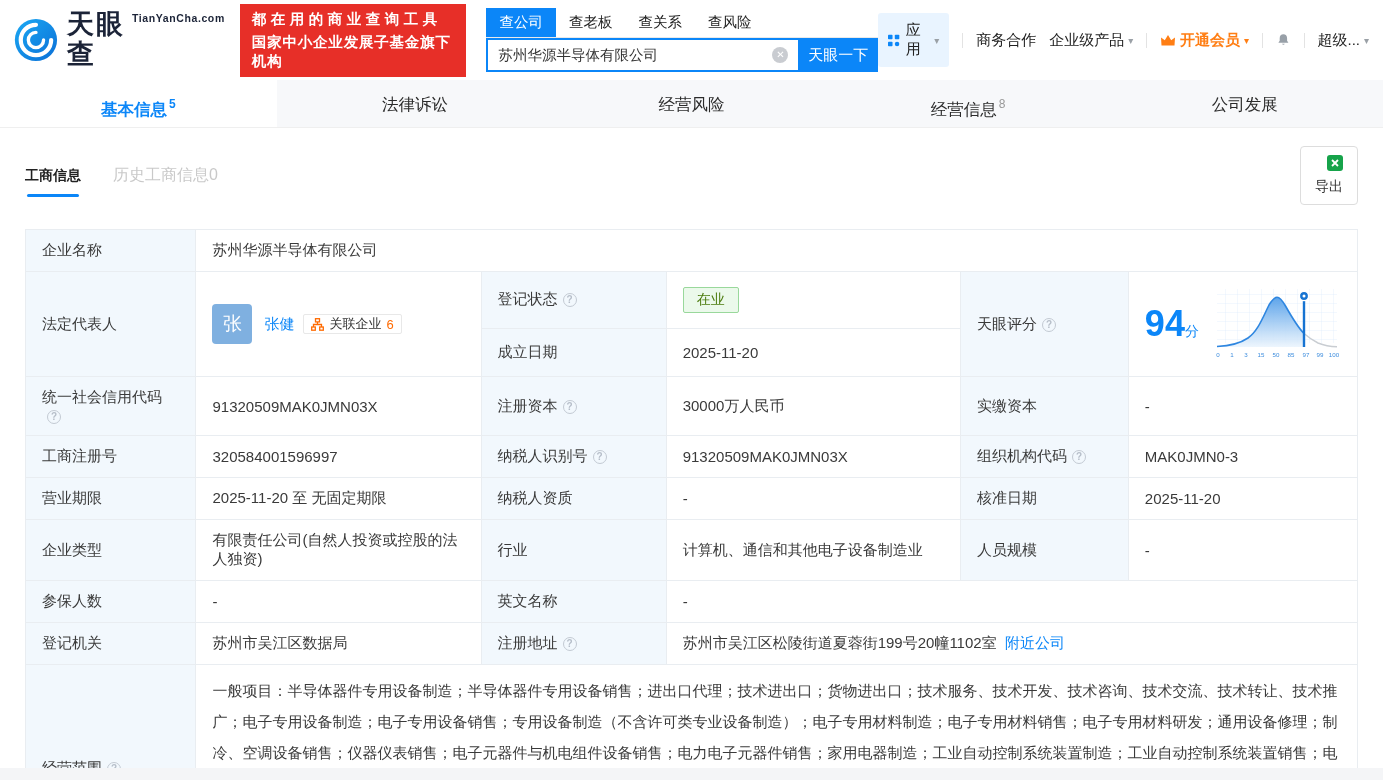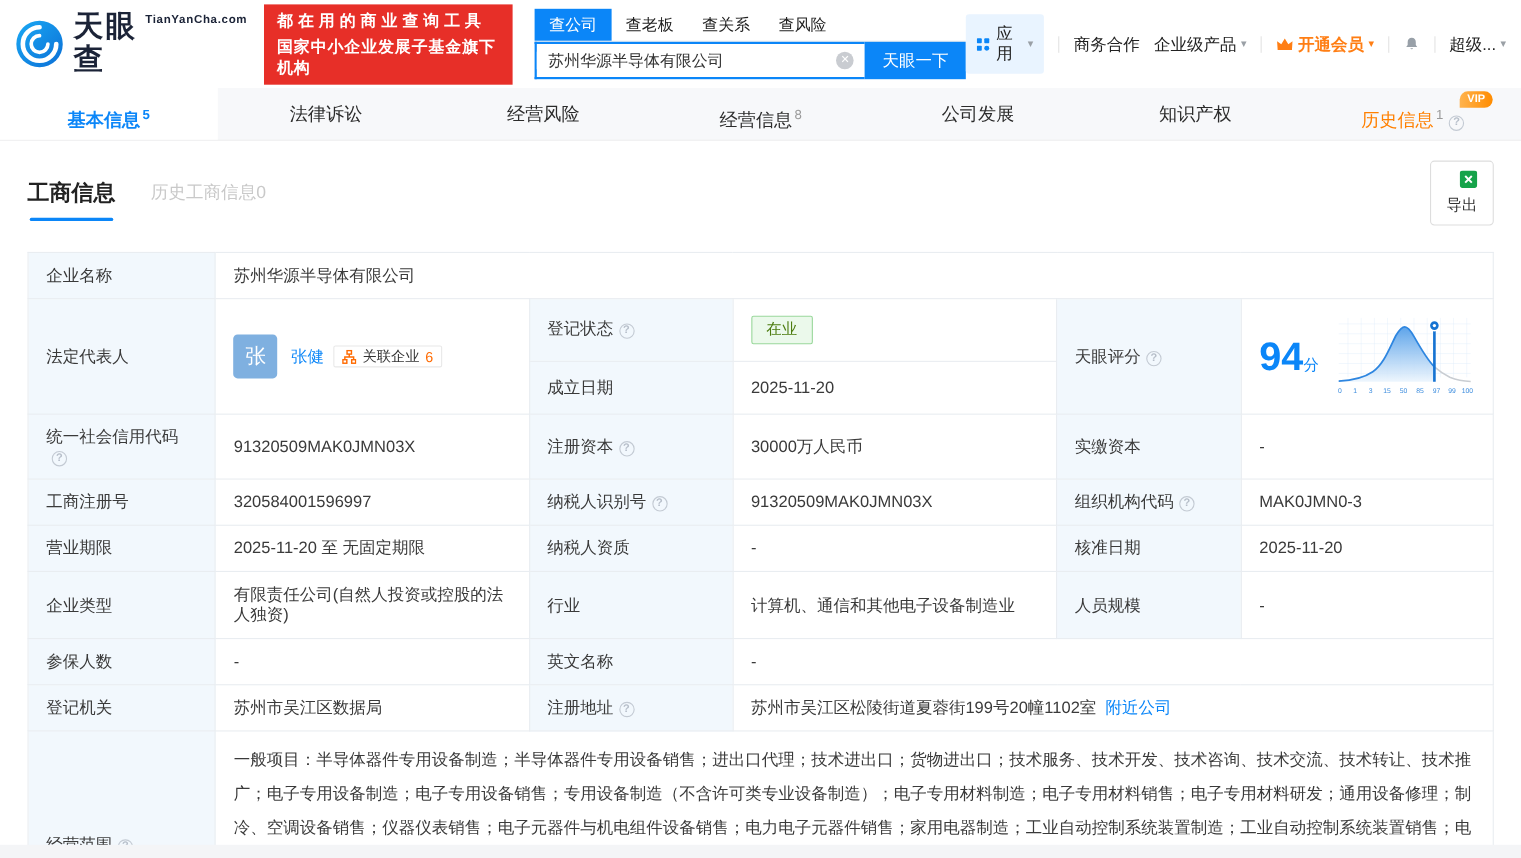--- a/index.html
+++ b/index.html
@@ -20,21 +20,21 @@
   .search-wrap { margin-left:20px; width:444px; }
   .search-tabs { display:flex; align-items:flex-end; border-bottom:1px solid #e9e9e9; }
   .stab { font-size:14.5px; color:#222; padding:5px 13px; cursor:pointer; }
   .stab.active { background:#0b86f8; color:#fff; }
   .search-row { display:flex; height:34px; }
   .search-box { flex:1; display:flex; align-items:center; border:2px solid #0b86f8; border-right:none; background:#fff; }
   .search-box input { flex:1; border:none; outline:none; font-size:14.5px; padding:0 10px; color:#333;
     font-family:"Liberation Sans","DejaVu Sans",sans-serif; }
   .clear-btn { width:16px; height:16px; border-radius:50%; background:#c9ccd1; color:#fff; font-size:10px;
     line-height:16px; text-align:center; margin-right:10px; cursor:pointer; flex:0 0 16px; }
-  .search-btn { width:92px; background:#0b86f8; color:#fff; font-size:15px; border:none; cursor:pointer; }
+  .search-btn { width:80px; background:#0b86f8; color:#fff; font-size:15px; border:none; cursor:pointer; }
 
   .top-nav { margin-left:auto; display:flex; align-items:center; gap:13px; font-size:15px; color:#222; }
   .nav-sep { width:1px; height:15px; background:#e3e3e3; }
   .apps-chip { display:flex; align-items:center; gap:6px; background:#e9f4ff; padding:8px 10px; border-radius:3px; cursor:pointer; }
   .nav-item { display:flex; align-items:center; gap:4px; cursor:pointer; white-space:nowrap; }
   .caret { font-size:10px; color:#9aa0a6; }
   .vip-entry { color:#ff7e14; font-weight:600; }
   .vip-entry .caret { color:#ff7e14; }
 
   
@@ -42,21 +42,21 @@
   .mtab { flex:1; position:relative; text-align:center; line-height:48px; font-size:16.5px; color:#2b2b2b; cursor:pointer; }
   .mtab .cnt { font-size:12px; color:#999; vertical-align:super; margin-left:2px; }
   .mtab.active { background:#fff; color:#0b86f8; font-weight:700; }
   .mtab.active .cnt { color:#0b86f8; }
   .mtab.orange { color:#ff8000; }
   .vip-badge { position:absolute; top:3px; right:26px; background:linear-gradient(90deg,#ffb34d,#ff8c00);
     color:#fff; font-size:10px; font-weight:700; padding:1px 7px; border-radius:8px 8px 8px 0; line-height:13px; }
 
   
   .subbar { display:flex; align-items:center; padding:18px 25px 14px 25px; }
-  .subtab { position:relative; font-size:20px; color:#222; font-weight:600; cursor:pointer; }
+  .subtab { position:relative; font-size:14px; color:#222; font-weight:600; cursor:pointer; }
   .subtab::after { content:""; position:absolute; left:2px; right:2px; bottom:-12px; height:3px;
     background:#0b86f8; border-radius:2px; }
   .subtab2 { margin-left:32px; font-size:16px; color:#c9c9c9; cursor:pointer; }
   .export-btn { margin-left:auto; display:flex; align-items:flex-end; gap:7px; border:1px solid #ddd;
     border-radius:4px; background:#fff; padding:8px 14px; font-size:14px; color:#333; cursor:pointer;flex-direction:column; }
 
   
   .tblwrap { padding:10px 25px 0 25px; }
   table.info { width:100%; border-collapse:collapse; table-layout:fixed; }
   table.info td { border:1px solid #e9edf1; font-size:15px; padding:11px 16px; vertical-align:middle; color:#3a3a3a; }
@@ -177,27 +177,20 @@
     </div>
     <div class="mtab">
       <span>经营风险</span>
     </div>
     <div class="mtab">
       <span>经营信息</span><span class="cnt">8</span>
     </div>
     <div class="mtab">
       <span>公司发展</span>
     </div>
-    <div class="mtab">
-      <span>知识产权</span>
-    </div>
-    <div class="mtab orange">
-      <span class="vip-badge">VIP</span>
-      <span>历史信息</span><span class="cnt">1</span><span class="qicon">?</span>
-    </div>
   </div>
 
   <div class="subbar">
     <span class="subtab">工商信息</span>
     <span class="subtab2">历史工商信息0</span>
     <button class="export-btn">
       <svg width="16" height="16" viewBox="0 0 16 16">
         <rect width="16" height="16" rx="3" fill="#16a34a"></rect>
         <path d="M5 5 L11 11 M11 5 L5 11" stroke="#fff" stroke-width="1.8"></path>
       </svg>

